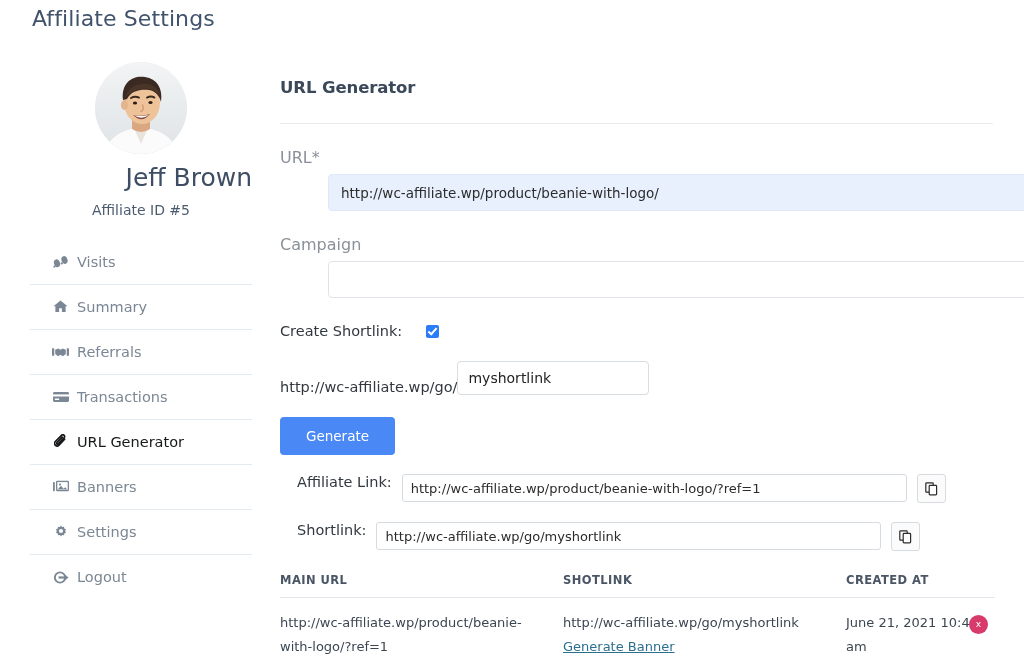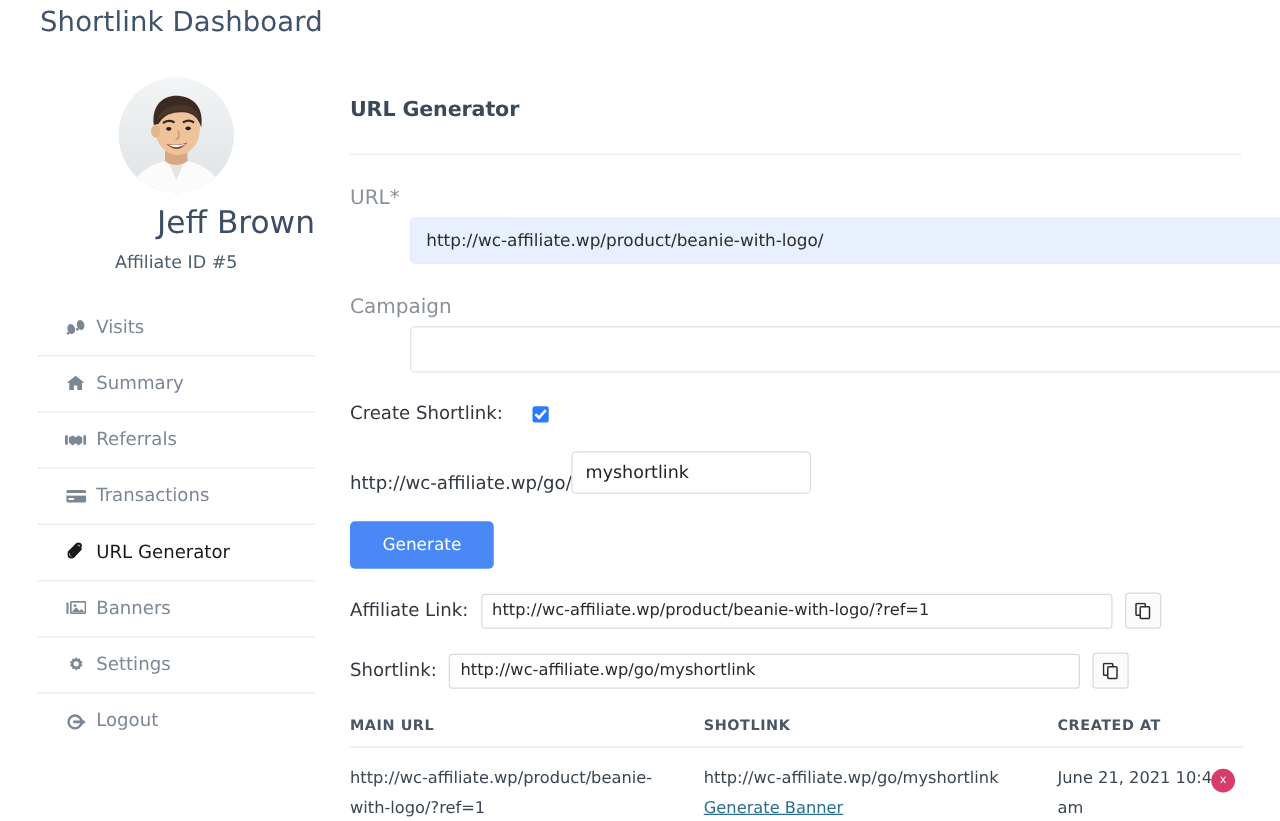--- a/index.html
+++ b/index.html
@@ -191,23 +191,24 @@
     border-radius: 4px;
     color: #ffffff;
     font-family: "DejaVu Sans", "Liberation Sans", sans-serif;
     font-size: 13.5px;
     cursor: pointer;
     display: block;
   }
 
   .link-row {
     display: flex;
-    align-items: center;
+    align-items: flex-start;
     gap: 10px;
     margin-top: 19px;
+    margin-left: 17px;
   }
   .link-label {
     font-size: 14.5px;
     color: #31383f;
     white-space: nowrap;
   }
   .link-input {
     height: 28px;
     border: 1px solid #d6dbe0;
     border-radius: 3px;
@@ -282,21 +283,21 @@
     padding: 0;
     cursor: pointer;
     font-family: "DejaVu Sans", "Liberation Sans", sans-serif;
   }
 </style>
 </head>
 <body>
 
 <div class="page">
 
-  <div class="page-title">Shortlink Dashboard</div>
+  <div class="page-title">Affiliate Settings</div>
 
   <div class="sidebar">
 
     <div class="avatar-wrap">
       <div class="avatar">
         <svg viewBox="0 0 92 92" xmlns="http://www.w3.org/2000/svg" aria-hidden="true">
           <defs>
             <clipPath id="avclip">
                 <circle cx="46" cy="46" r="46"></circle>
               </clipPath>

